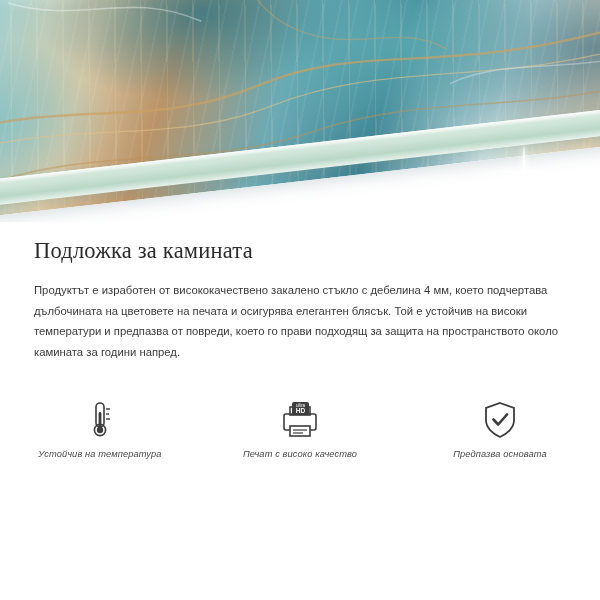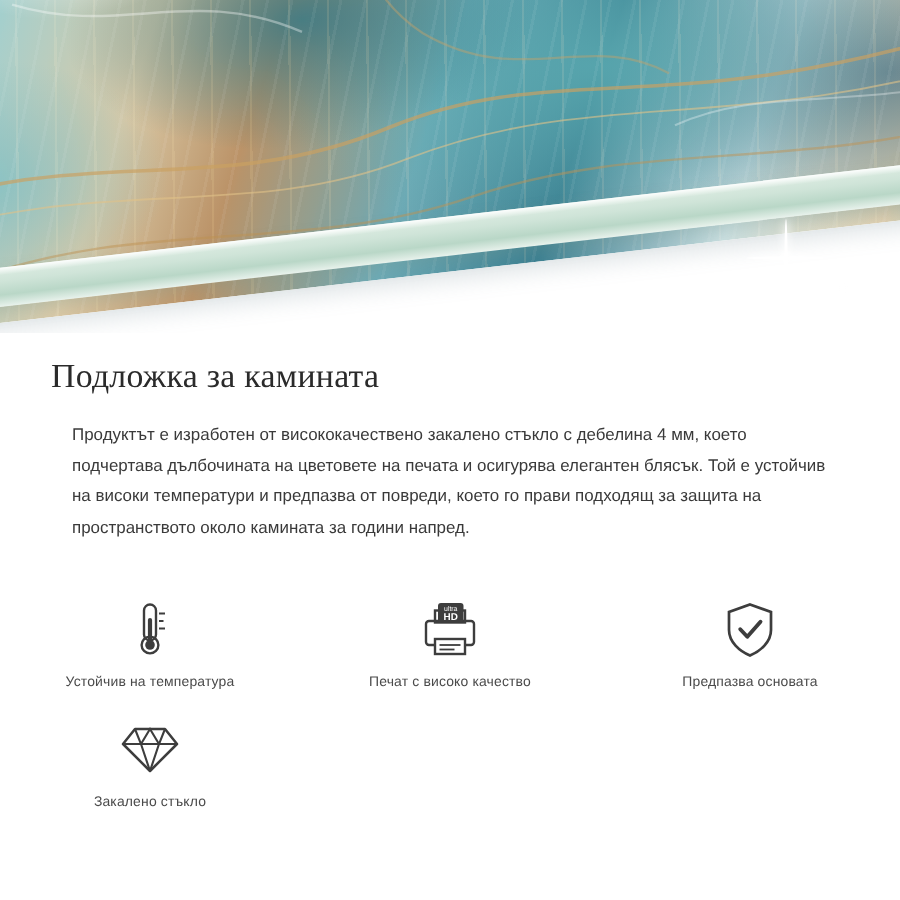--- a/index.html
+++ b/index.html
@@ -137,21 +137,21 @@
     font-family: "Liberation Serif", serif;
     font-size: 22.5px;
     line-height: 30px;
     font-weight: 400;
     color: #2b2b2b;
     letter-spacing: .2px;
   }
   .headline .l2 { display: block; }
   .body-copy {
     margin: 0;
-    padding: 14px 40px 0 48px;
+    padding: 14px 40px 0 34px;
     font-size: 11.3px;
     line-height: 20.5px;
     color: #3a3a3a;
   }
 
   
   .features {
     position: absolute;
     left: 0;
     top: 395px;
@@ -173,20 +173,21 @@
     display: flex;
     align-items: center;
     justify-content: center;
   }
   .feature-label {
     margin-top: 8px;
     font-size: 9.3px;
     color: #4a4a4a;
     text-align: right;
     letter-spacing: .1px;
+    font-style: italic;
   }
   svg { display: block; }
 </style>
 </head>
 <body>
 
 <div class="page">
 
   <div class="hero">
     <div class="hero-inner">
@@ -260,29 +261,17 @@
     <div class="feature">
       <div class="feature-icon">
         <svg width="36" height="40" viewBox="0 0 36 40">
           <path d="M18 3 L32 8 V20 C32 28 25 34 18 37 C11 34 4 28 4 20 V8 Z" fill="none" stroke="#3d3d3d" stroke-width="1.8"></path>
           <path d="M11.5 19.5 L16.2 24.5 L25 14.5" fill="none" stroke="#3d3d3d" stroke-width="2.6" stroke-linecap="round" stroke-linejoin="round"></path>
         </svg>
       </div>
       <div class="feature-label">Предпазва основата</div>
     </div>
 
-    <div class="feature">
-      <div class="feature-icon">
-        <svg width="40" height="36" viewBox="0 0 40 36">
-          <path d="M10 4 H30 L38 14 L20 32 L2 14 Z" fill="none" stroke="#3d3d3d" stroke-width="1.7" stroke-linejoin="round"></path>
-          <path d="M2 14 H38" stroke="#3d3d3d" stroke-width="1.4"></path>
-          <path d="M10 4 L14 14 L20 32" fill="none" stroke="#3d3d3d" stroke-width="1.4"></path>
-          <path d="M30 4 L26 14 L20 32" fill="none" stroke="#3d3d3d" stroke-width="1.4"></path>
-          <path d="M14 14 L20 4 L26 14" fill="none" stroke="#3d3d3d" stroke-width="1.4"></path>
-        </svg>
-      </div>
-      <div class="feature-label">Закалено стъкло</div>
-    </div>
 
 
 
   </div>
 </div>
 
 </body></html>

